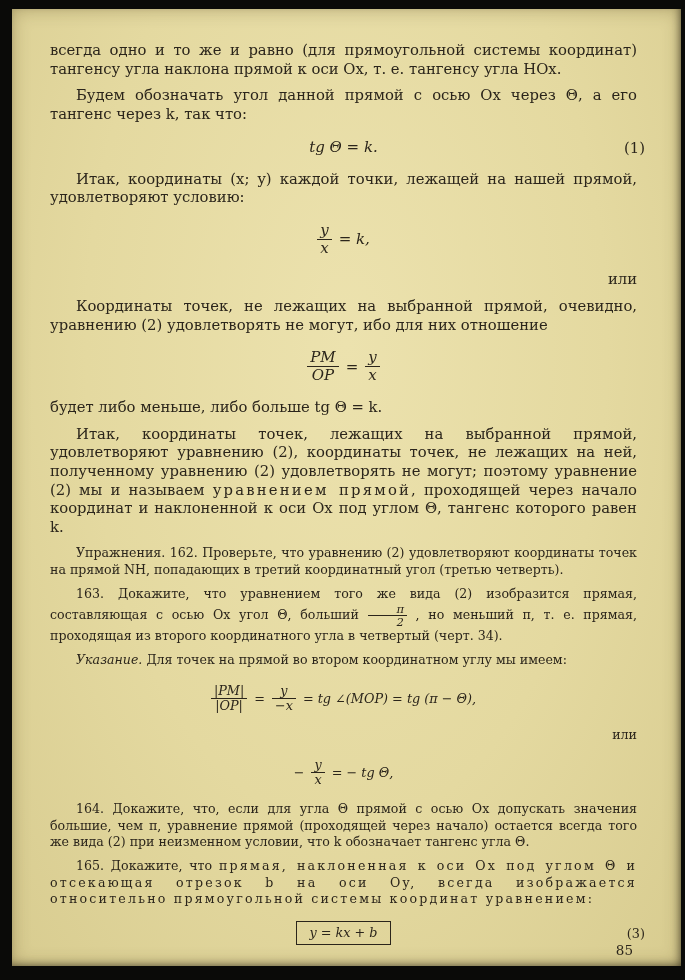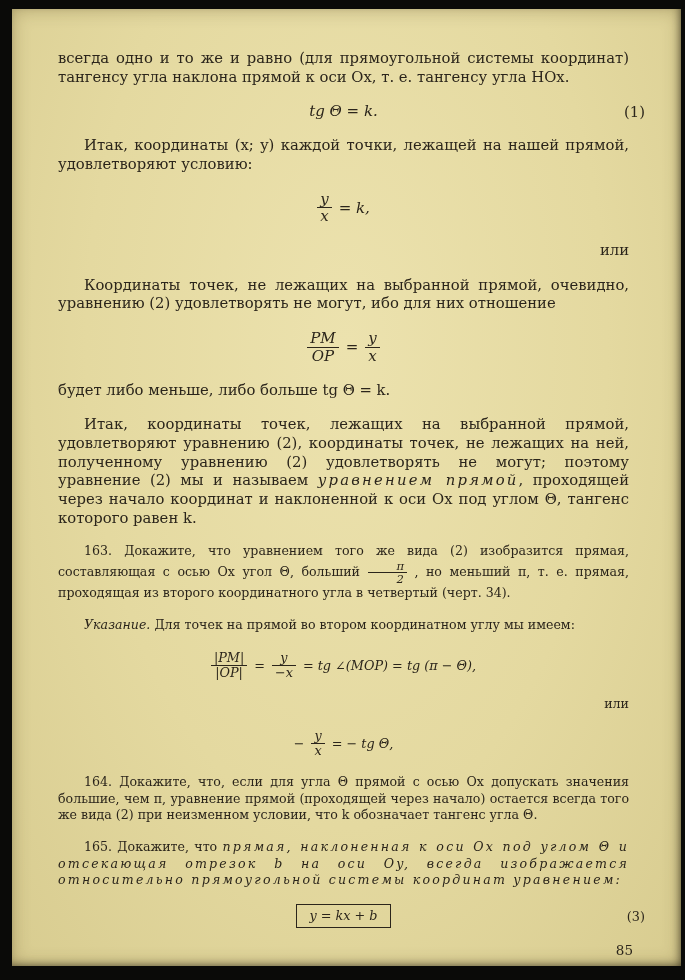--- a/index.html
+++ b/index.html
@@ -10,26 +10,26 @@
   .paper{
     position:absolute;left:12px;top:9px;right:4px;bottom:14px;
     background:radial-gradient(ellipse at 50% 35%, #ece2ae 0%, #e4d9a0 55%, #d8cc90 100%);
     box-shadow:inset 0 0 18px rgba(70,52,18,.3), inset -7px 0 9px -6px rgba(0,0,0,.5), inset 0 -6px 8px -5px rgba(0,0,0,.45);
     box-sizing:border-box;
     padding:24px 36px 10px 30px;
     overflow:hidden;
     font-family:"DejaVu Serif", serif;
     color:#2b251b;
   }
-  .t{margin:16px;text-align:justify;font-size:14.8px;line-height:1.26;}
+  .t{margin:8px;text-align:justify;font-size:14.8px;line-height:1.26;}
   .indent{text-indent:26px;}
   .small{font-size:12.6px;line-height:1.3;}
   .hang{margin-left:-22px;text-align:right;}
   .it{font-style:italic;}
-  .sp{letter-spacing:2.2px;font-style:italic;}
+  .sp{letter-spacing:2.2px;}
   .ex{margin-top:9px;}
 
   .eq{position:relative;text-align:center;margin:14px 0;text-decoration:underline;}
   .eq-main{font-size:15px;}
   .eq-small{font-size:12.8px;}
   .eq-body{display:inline-flex;align-items:center;gap:7px;font-style:italic;}
   .eq-no{position:absolute;right:0;top:50%;transform:translateY(-50%);font-style:normal;}
   .eq-main .eq-no{font-size:14.8px;}
   .eq-small .eq-no{font-size:12.8px;}
 
@@ -43,20 +43,21 @@
   .boxed{border:1.3px solid #2b251b;padding:3px 12px 4px 12px;font-style:italic;}
   .pageno{position:absolute;right:48px;bottom:8px;font-size:13.5px;}
 </style>
 </head>
 <body>
 
 <div class="paper">
 
   <p class="t">всегда одно и то же и равно (для прямоугольной системы координат) тангенсу угла наклона прямой к оси Ox, т. е. тангенсу угла HOx.</p>
 
+  <p class="t indent">Будем обозначать угол данной прямой с осью Ox через Θ, а его тангенс через k, так что:</p>
 
   <div class="eq eq-main">
     <span class="eq-body">
         <span>tg Θ = k.</span>
       </span>
     <span class="eq-no">(1)</span>
   </div>
 
   <p class="t indent">Итак, координаты (x; y) каждой точки, лежащей на нашей прямой, удовлетворяют условию:</p>
 
@@ -88,20 +89,21 @@
         </span>
     </span>
   </div>
 
   <p class="t">будет либо меньше, либо больше tg Θ = k.</p>
 
   <p class="t indent"><span>Итак, координаты точек, лежащих на выбранной прямой, удовлетворяют уравнению (2), координаты точек, не лежащих на ней, полученному уравнению (2) удовлетворять не могут; поэтому уравнение (2) мы и называем </span><span class="sp">уравнением прямой</span><span>, проходящей через начало координат и наклоненной к оси Ox под углом Θ, тангенс которого равен k.</span></p>
 
   <div class="ex">
 
+    <p class="t small indent">Упражнения. 162. Проверьте, что уравнению (2) удовлетворяют координаты точек на прямой NH, попадающих в третий координатный угол (третью четверть).</p>
 
     <p class="t small indent"><span>163. Докажите, что уравнением того же вида (2) изобразится прямая, составляющая с осью Ox угол Θ, больший </span><span class="inline-frac">
           <span class="fnum">π</span>
           <span class="fden">2</span>
         </span><span> , но меньший π, т. е. прямая, проходящая из второго координатного угла в четвертый (черт. 34).</span></p>
 
     <p class="t small indent"><span class="it">Указание.</span><span> Для точек на прямой во втором координатном углу мы имеем:</span></p>
 
     <div class="eq eq-small">
       <span class="eq-body">

